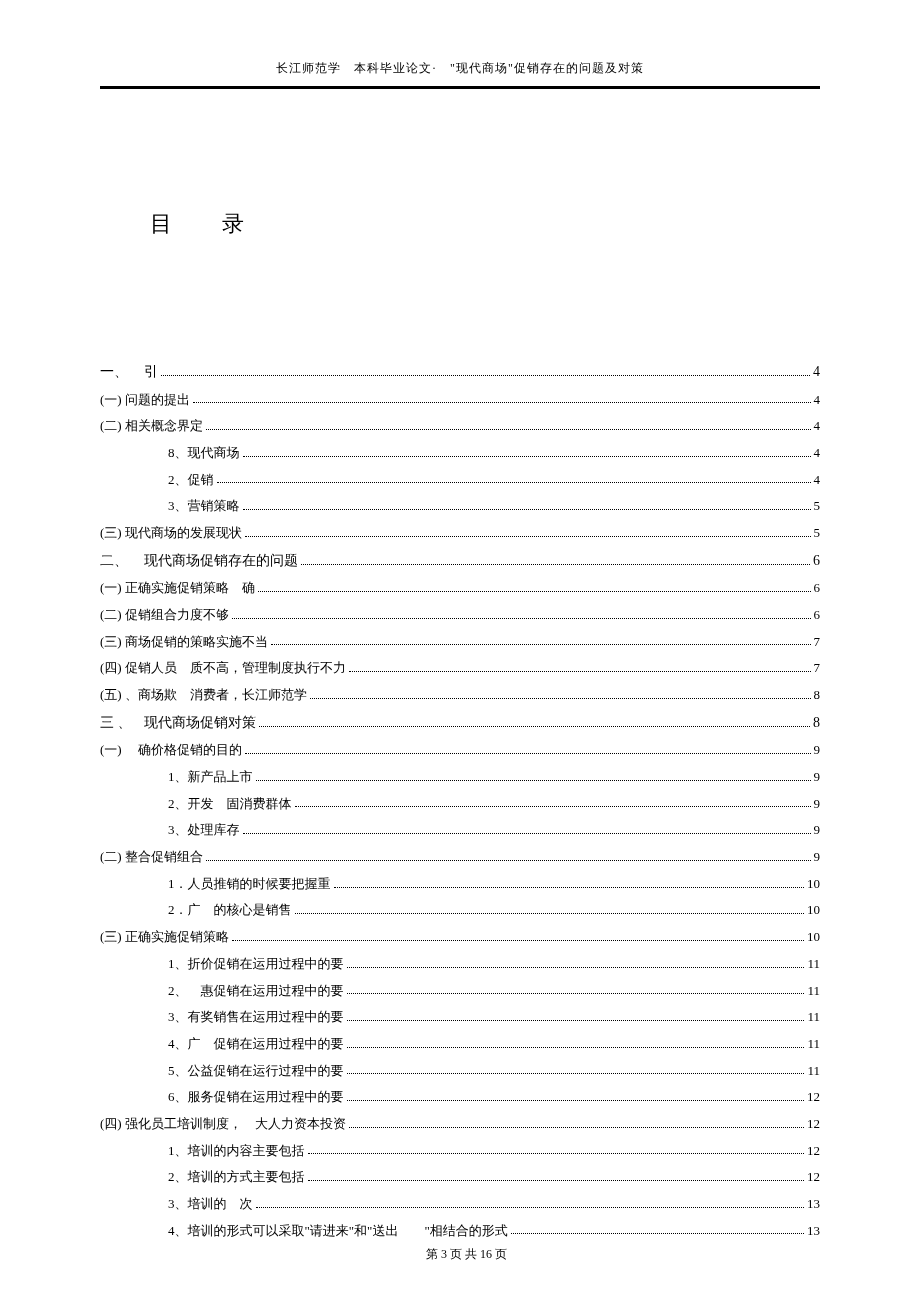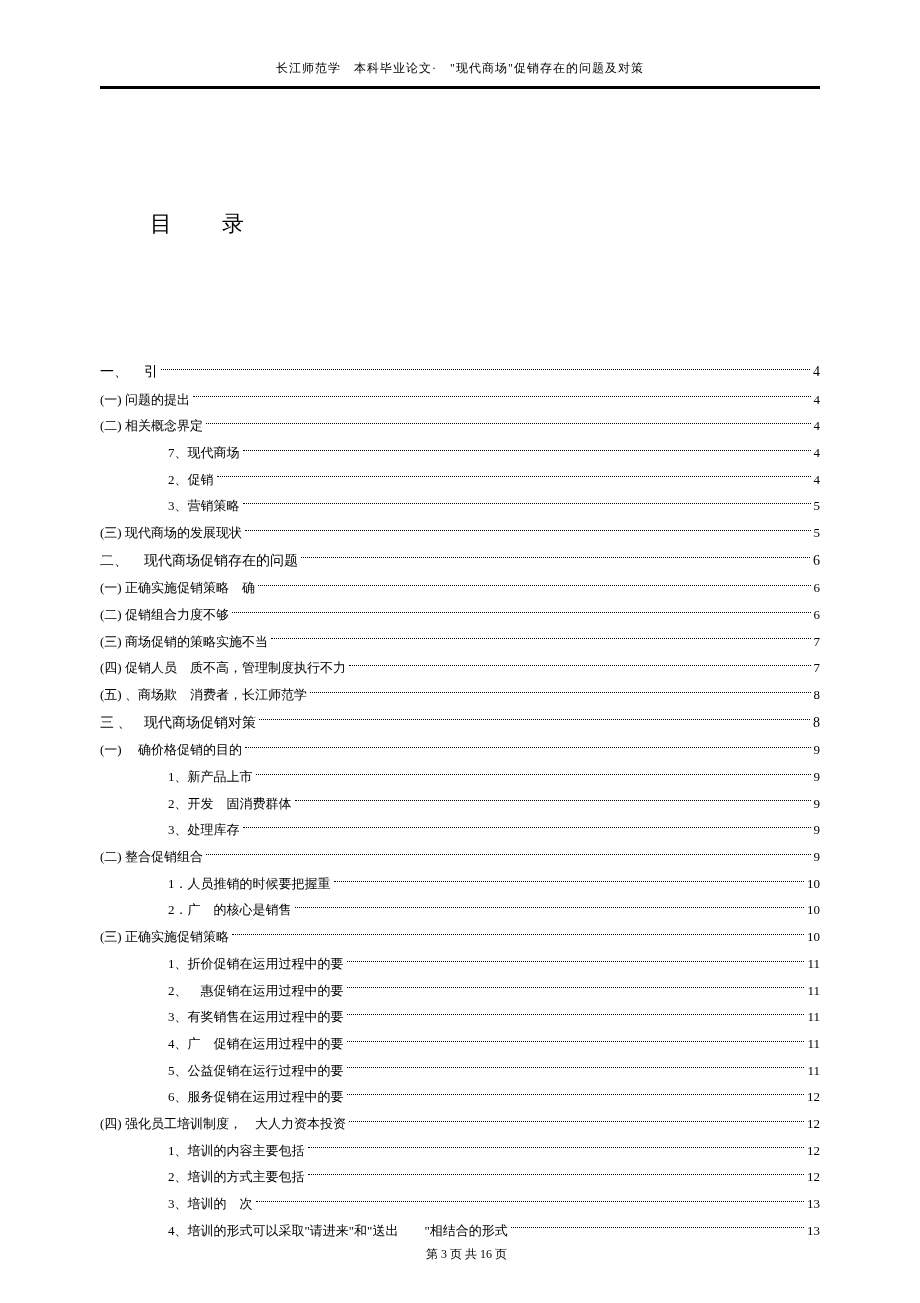--- a/index.html
+++ b/index.html
@@ -40,21 +40,21 @@
       padding-left: 50px;
       margin-bottom: 120px;
       font-family: "SimSun", serif;
     }
     .toc {
       font-size: 13px;
       line-height: 1.9;
     }
     .toc-row {
       display: flex;
-      align-items: flex-start;
+      align-items: center;
       white-space: nowrap;
       margin-bottom: 2px;
     }
     .toc-label { flex: 0 0 auto; }
     .toc-dots {
       flex: 1 1 auto;
       overflow: hidden;
       border-bottom: 1px dotted #000;
       margin: 0 3px 3px 3px;
       height: 0.75em;
@@ -94,21 +94,21 @@
         <span class="toc-label">(一) 问题的提出</span>
         <span class="toc-dots"></span>
         <span class="toc-page">4</span>
       </div>
       <div class="toc-row lv2">
         <span class="toc-label">(二) 相关概念界定</span>
         <span class="toc-dots"></span>
         <span class="toc-page">4</span>
       </div>
       <div class="toc-row lv3">
-        <span class="toc-label">7、现代商场</span>
+        <span class="toc-label">8、现代商场</span>
         <span class="toc-dots"></span>
         <span class="toc-page">4</span>
       </div>
       <div class="toc-row lv3">
         <span class="toc-label">2、促销</span>
         <span class="toc-dots"></span>
         <span class="toc-page">4</span>
       </div>
       <div class="toc-row lv3">
         <span class="toc-label">3、营销策略</span>

